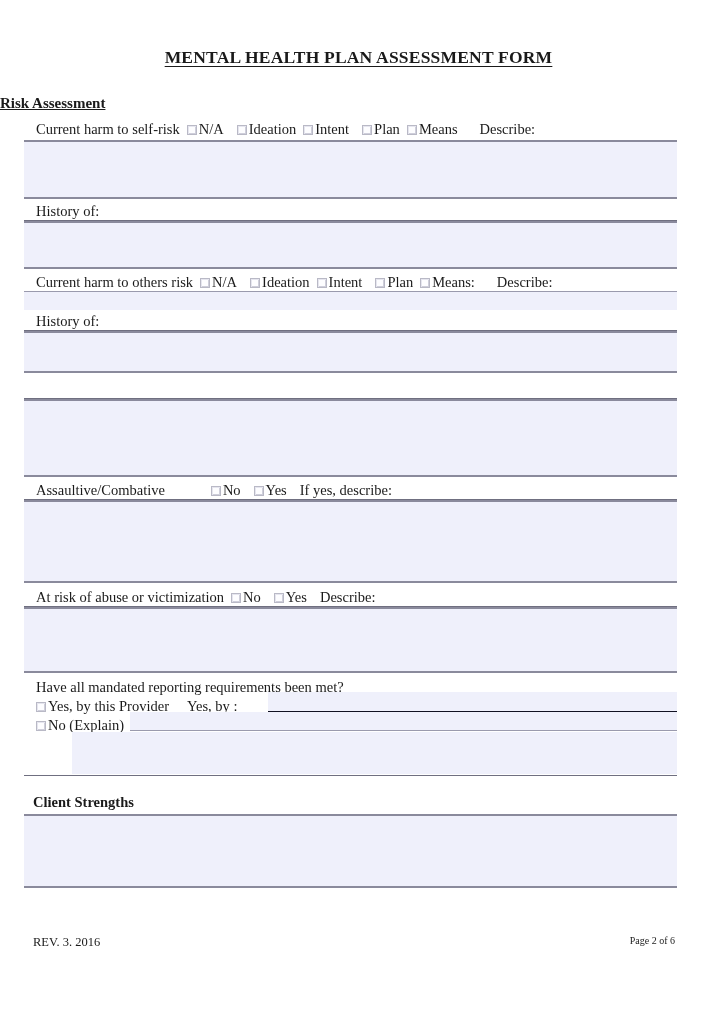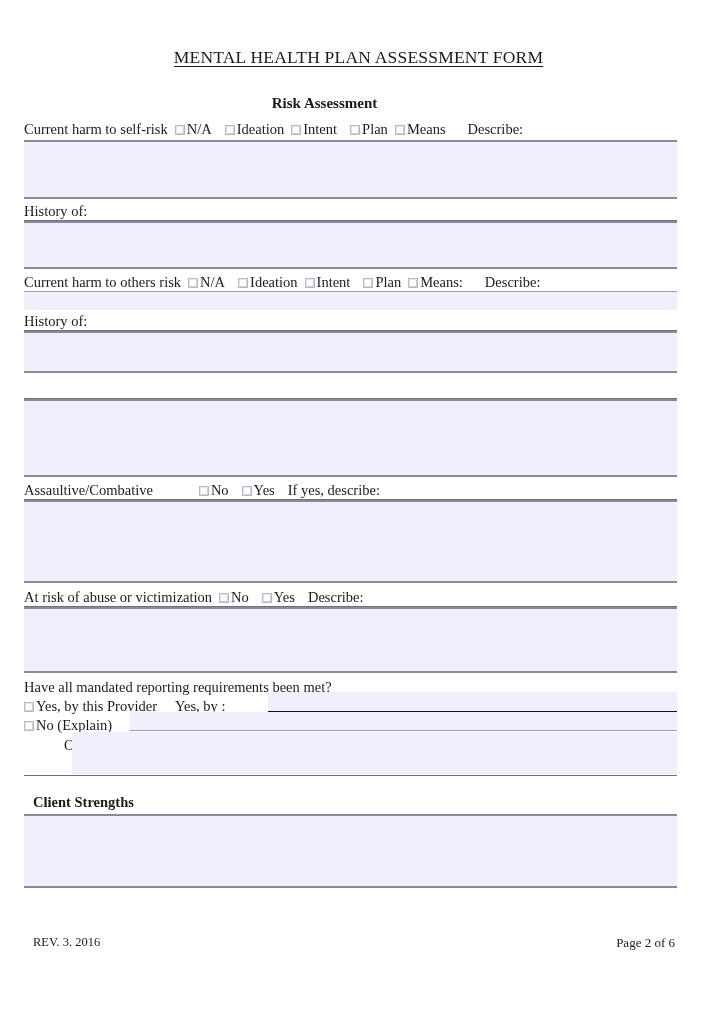--- a/index.html
+++ b/index.html
@@ -22,38 +22,39 @@
     height: 1024px;
   }
 
   
   .doc-title {
     position: absolute;
     left: 0; top: 47px;
     width: 717px;
     text-align: center;
     font-size: 17.5px;
-    font-weight: normal;
+    font-weight: bold;
     letter-spacing: 0.2px;
     text-decoration: underline;
     text-underline-offset: 3px;
   }
   .section-title {
     position: absolute;
     left: 0; top: 95px;
     width: 649px;
-    text-align: center;
+    text-align: left;
     font-size: 15px;
     font-weight: bold;
+    text-decoration: underline;
   }
 
   
   .label-row {
     position: absolute;
-    left: 24px;
+    left: 36px;
     font-size: 14.5px;
     white-space: nowrap;
     line-height: 18px;
     text-align: center;
   }
 
   
   .fieldbox {
     position: absolute;
     background: #eff0fb;
@@ -97,21 +98,21 @@
   .footer-left {
     position: absolute;
     left: 33px;
     top: 935px;
     font-size: 12.5px;
   }
   .footer-right {
     position: absolute;
     right: 42px;
     top: 935px;
-    font-size: 13px;
+    font-size: 10px;
   }
 
   .inline-label { display:inline-block; }
 </style>
 </head>
 <body>
 
 <div class="page">
 
   <div class="doc-title">MENTAL HEALTH PLAN ASSESSMENT FORM</div>

